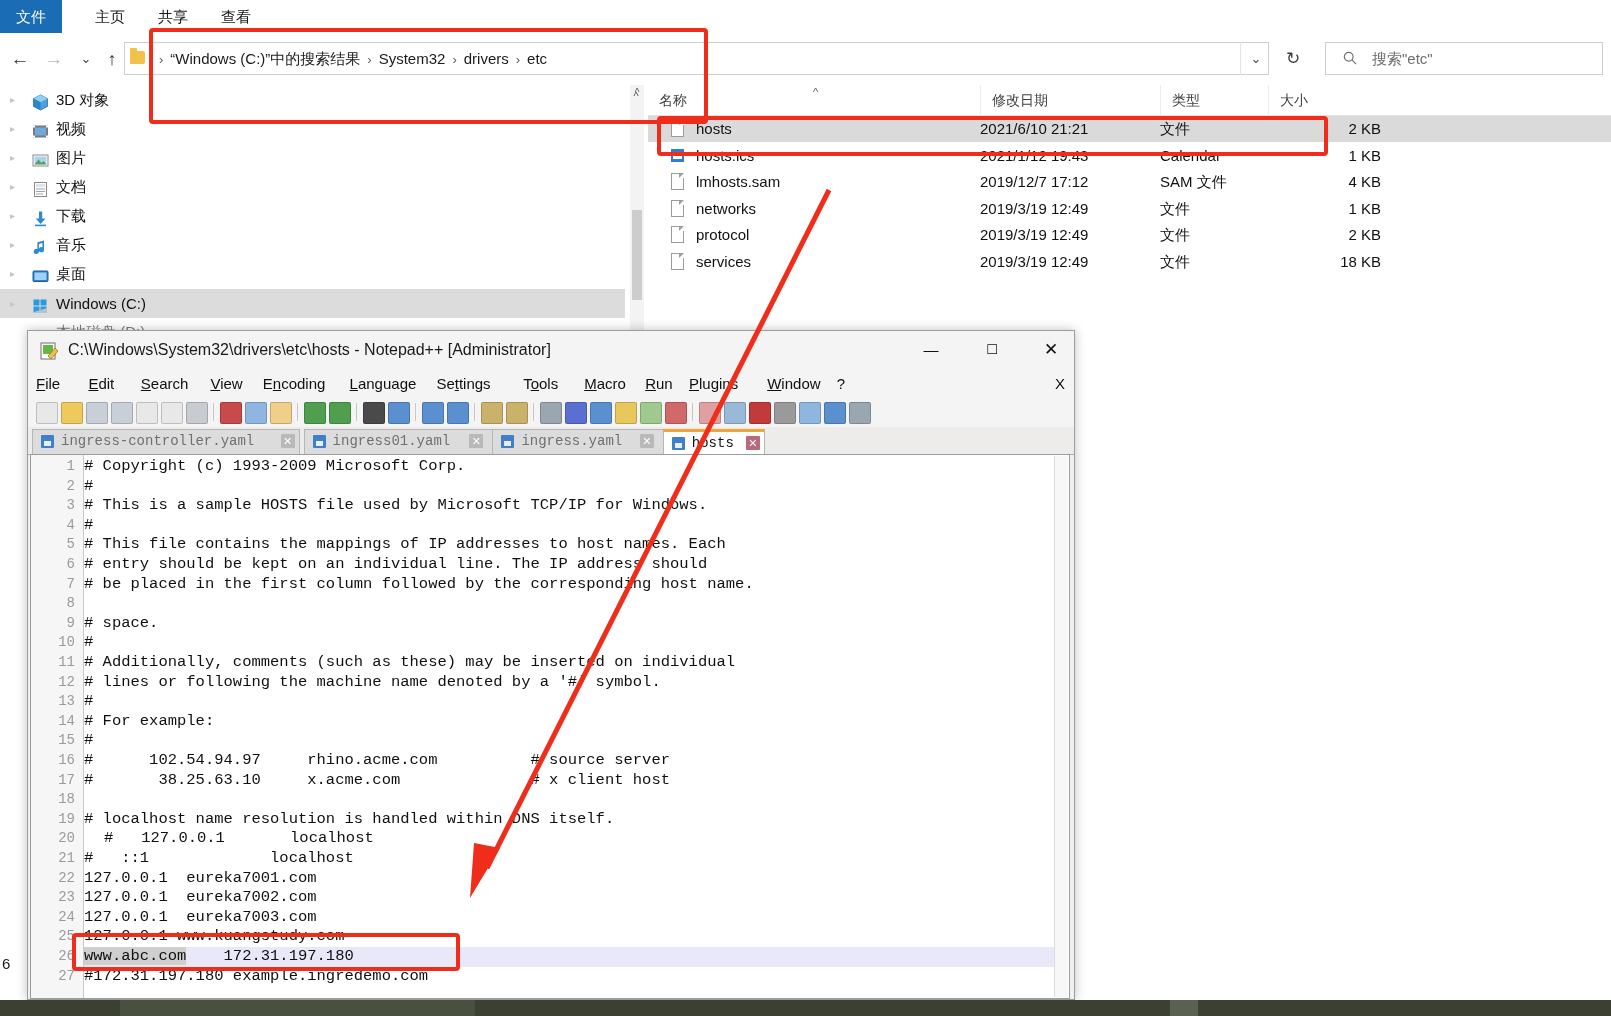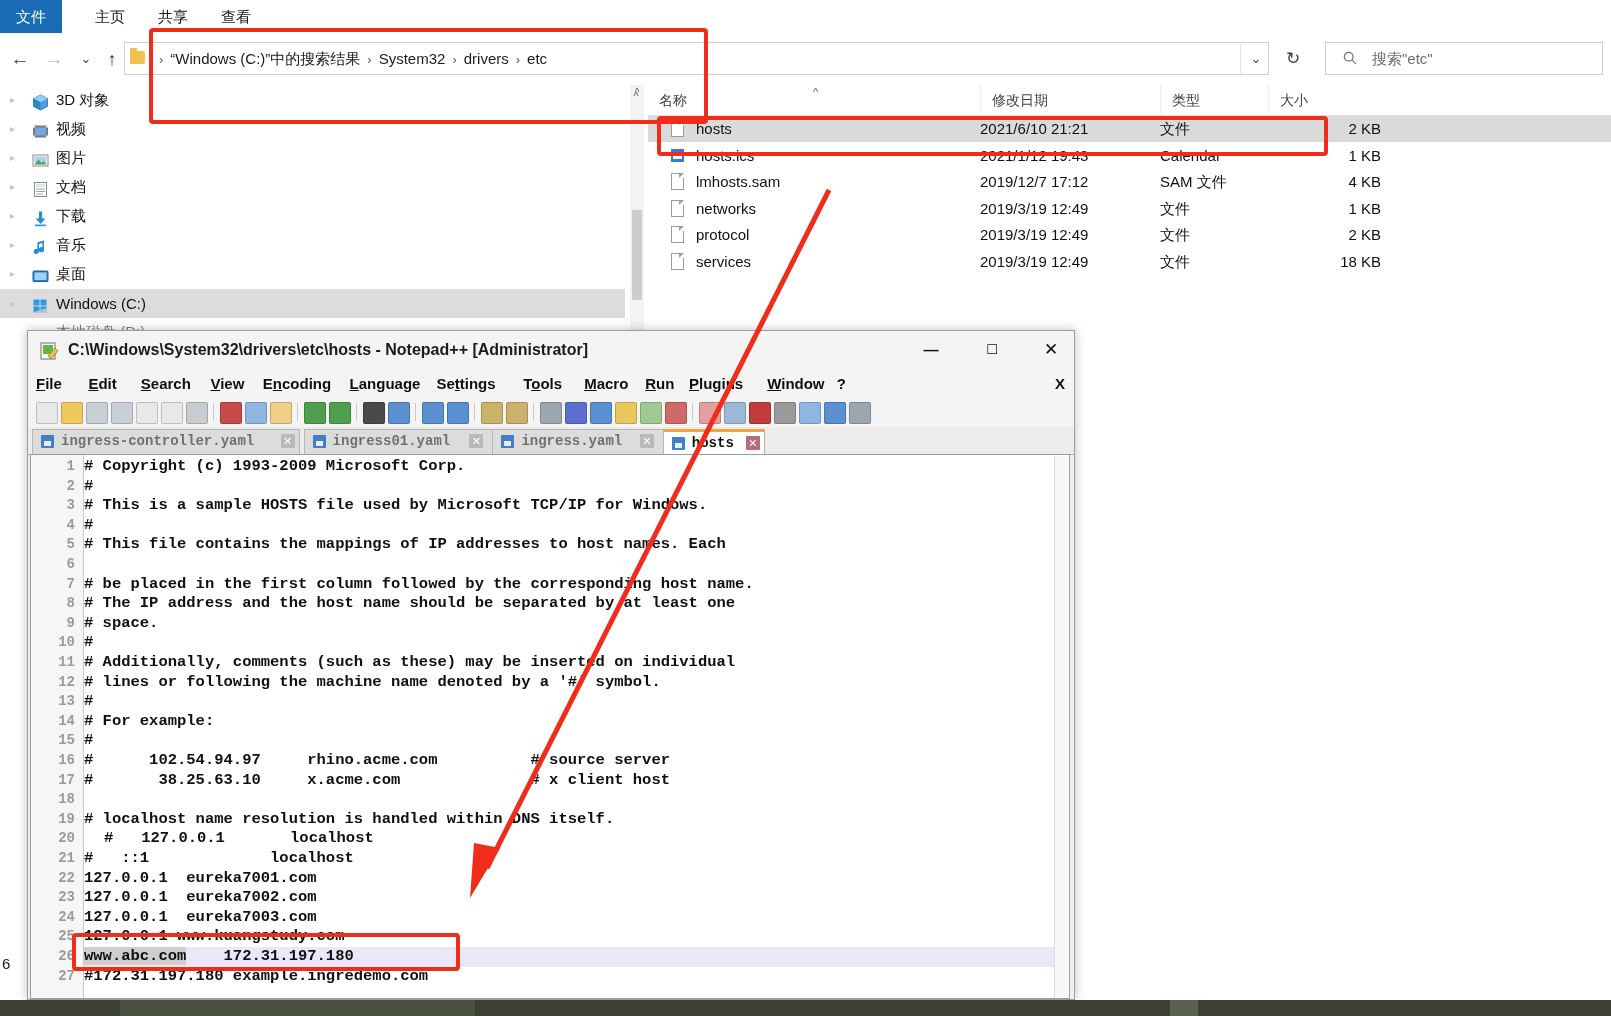--- a/index.html
+++ b/index.html
@@ -66,21 +66,21 @@
   .frow .ftype{position:absolute;left:512px;top:0;height:26px;line-height:26px;font-size:15px;color:#111;}
   .frow .fsize{position:absolute;left:620px;width:113px;top:0;height:26px;line-height:26px;font-size:15px;color:#111;text-align:right;}
 
   .docglyph{width:13px;height:17px;border:1px solid #9b9b9b;background:#fff;box-sizing:border-box;position:relative;}
   .docglyph:after{content:"";position:absolute;right:-1px;top:-1px;border-width:0 0 5px 5px;border-style:solid;border-color:transparent transparent #fff #9b9b9b;}
   .icsglyph{width:13px;height:13px;background:#2b7fd4;margin-top:2px;position:relative;}
   .icsglyph:after{content:"";position:absolute;left:2px;top:3px;width:9px;height:7px;background:#fff;}
 
   
   #npp{position:absolute;left:27px;top:330px;width:1048px;height:670px;background:#f0f0f0;border:1px solid #9d9d9d;box-sizing:border-box;
-       box-shadow:0 0 10px rgba(0,0,0,.25);font-weight:bold;}
+       box-shadow:0 0 10px rgba(0,0,0,.25);}
   .npp-title{position:absolute;left:0;top:0;width:1046px;height:38px;background:#f4f4f4;}
   .npp-icon{position:absolute;left:12px;top:11px;width:18px;height:18px;}
   .npp-titletext{position:absolute;left:40px;top:0;height:38px;line-height:38px;font-size:16px;color:#1a1a1a;white-space:nowrap;}
   .wbtn{position:absolute;top:0;width:46px;height:38px;line-height:38px;text-align:center;font-size:15px;color:#111;}
   .wbtn.min{left:880px;}
   .wbtn.max{left:941px;font-size:13px;}
   .wbtn.close{left:1000px;font-size:17px;}
 
   .npp-menu{position:absolute;left:0;top:38px;width:1046px;height:29px;background:#f4f4f4;}
   .mitem{position:absolute;top:0;height:29px;line-height:29px;font-size:15px;color:#0f0f0f;white-space:nowrap;}
@@ -407,22 +407,22 @@
 
   <div class="npp-editor">
     <div class="gutter"></div>
     <div class="curline" id="curline-host" style="top: 492px;"></div>
     <div class="code" id="code-host">
         <div class="cl" style="top: 2px;"># Copyright (c) 1993-2009 Microsoft Corp.</div>
         <div class="cl" style="top: 21.6px;">#</div>
         <div class="cl" style="top: 41.2px;"># This is a sample HOSTS file used by Microsoft TCP/IP for Windows.</div>
         <div class="cl" style="top: 60.8px;">#</div>
         <div class="cl" style="top: 80.4px;"># This file contains the mappings of IP addresses to host names. Each</div>
+        <div class="cl" style="top: 100px;"># entry should be kept on an individual line. The IP address should</div>
         <div class="cl" style="top: 119.6px;"># be placed in the first column followed by the corresponding host name.</div>
-        <div class="cl" style="top: 139.2px;"># The IP address and the host name should be separated by at least one</div>
         <div class="cl" style="top: 158.8px;"># space.</div>
         <div class="cl" style="top: 178.4px;">#</div>
         <div class="cl" style="top: 198px;"># Additionally, comments (such as these) may be inserted on individual</div>
         <div class="cl" style="top: 217.6px;"># lines or following the machine name denoted by a '#' symbol.</div>
         <div class="cl" style="top: 237.2px;">#</div>
         <div class="cl" style="top: 256.8px;"># For example:</div>
         <div class="cl" style="top: 276.4px;">#</div>
         <div class="cl" style="top: 296px;">#      102.54.94.97     rhino.acme.com          # source server</div>
         <div class="cl" style="top: 315.6px;">#       38.25.63.10     x.acme.com              # x client host</div>
         <div class="cl" style="top: 335.2px;"></div>

